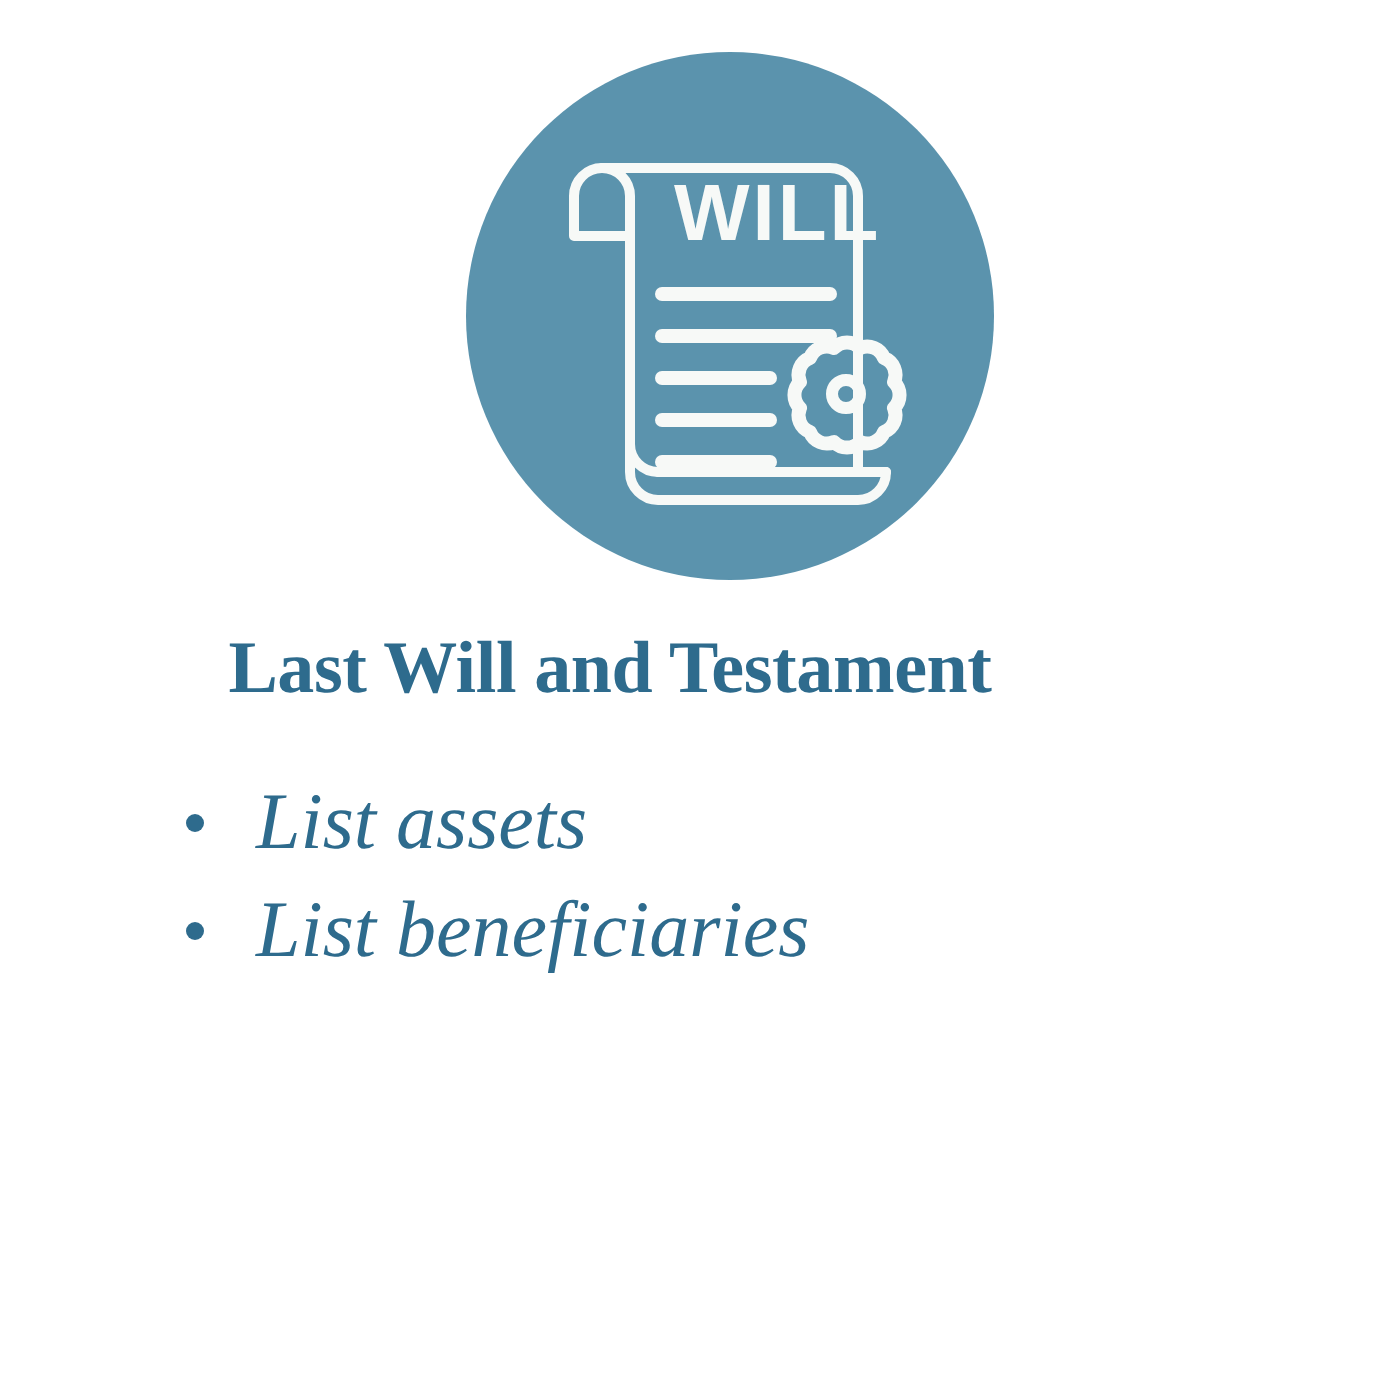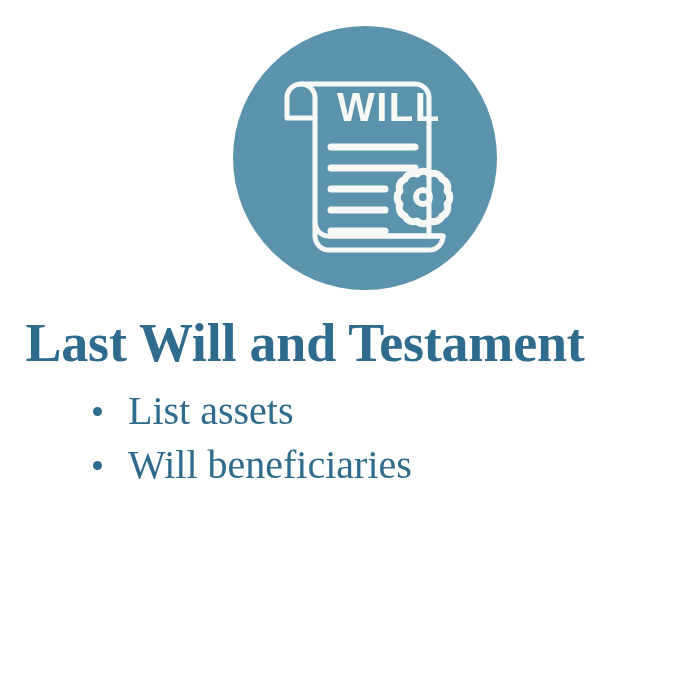--- a/index.html
+++ b/index.html
@@ -40,40 +40,41 @@
 
   
   #page-title {
     position: absolute;
     left: 0;
     top: 316px;
     width: 580px;
     text-align: center;
     font-family: "Liberation Serif", "DejaVu Serif", serif;
     font-weight: bold;
-    font-size: 54px;
+    font-size: 37px;
     line-height: 1.0;
     letter-spacing: -0.2px;
     color: #2e6b8d;
     white-space: nowrap;
   }
 
   
   #bullet-list {
     position: absolute;
     left: 78px;
     top: 384px;
     margin: 0;
     padding: 0;
     list-style: none;
   }
   .bullet-row {
     display: flex;
     align-items: baseline;
     height: 54px;
+    font-style: italic;
   }
   .bullet-dot {
     display: inline-block;
     width: 9px;
     height: 9px;
     min-width: 9px;
     border-radius: 50%;
     background: #2e6b8d;
     margin-right: 26px;
     position: relative;
@@ -134,17 +135,17 @@
 
   <div id="page-title">Last Will and Testament</div>
 
   <ul id="bullet-list">
     <li class="bullet-row">
       <span class="bullet-dot"></span>
       <span class="bullet-text">List assets</span>
     </li>
     <li class="bullet-row">
       <span class="bullet-dot"></span>
-      <span class="bullet-text">Will beneficiaries</span>
+      <span class="bullet-text">List beneficiaries</span>
     </li>
   </ul>
 
 </div>
 
 </body></html>

